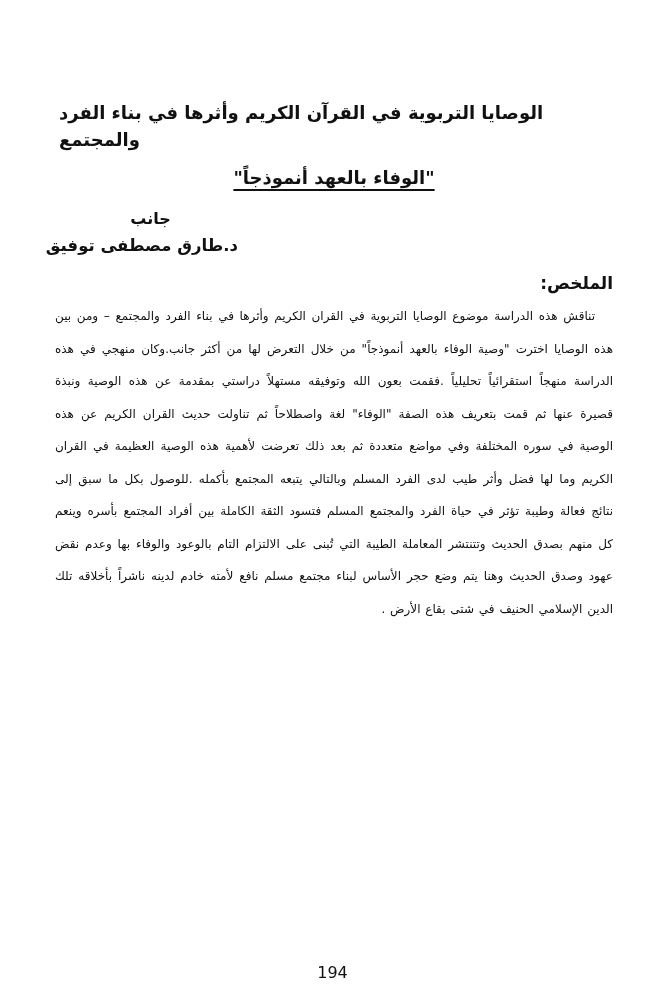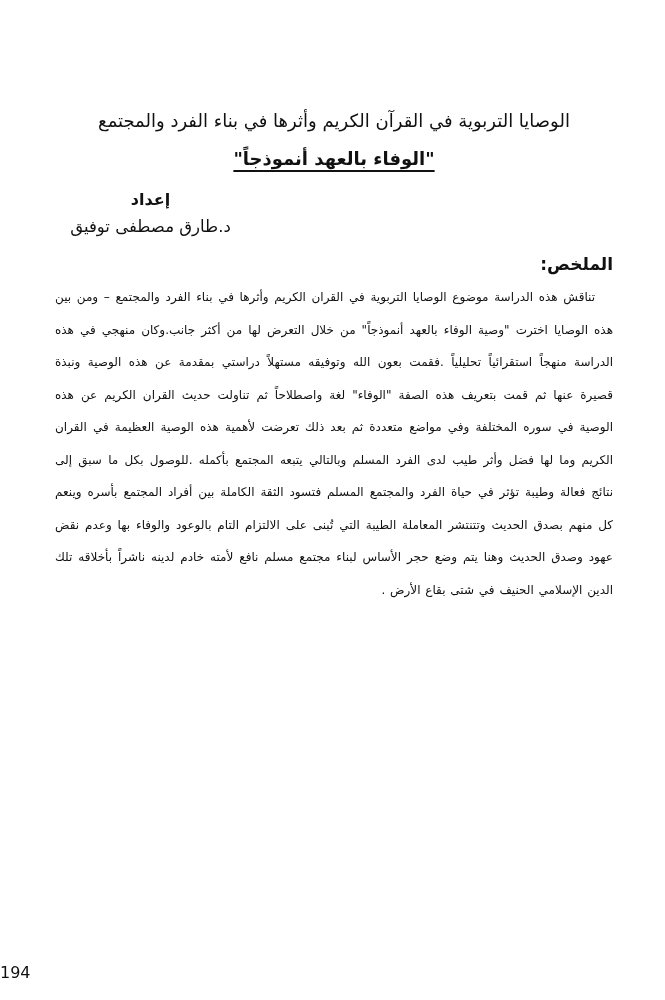--- a/index.html
+++ b/index.html
@@ -17,24 +17,24 @@
     overflow: hidden;
   }
   .page {
     position: relative;
     width: 665px;
     height: 1000px;
     box-sizing: border-box;
     padding: 95px 52px 0 55px;
   }
   .title-line1 {
-    margin: 12px;
-    text-align: center;
+    margin: 4px;
+    text-align: left;
     font-size: 18px;
-    font-weight: normal;
+    font-weight: bold;
     line-height: 1.5;
   }
   .title-line2 {
     margin: 12px 0 0 0;
     text-align: center;
     font-size: 18px;
     font-weight: bold;
     text-decoration: underline;
     text-underline-offset: 5px;
     text-decoration-thickness: 2px;
@@ -45,21 +45,21 @@
     margin: 16px auto 0 8px; 
     text-align: center;
   }
   .byline .prepared-by {
     font-size: 16px;
     font-weight: bold;
     line-height: 26px;
   }
   .byline .author {
     font-size: 16.5px;
-    font-weight: normal;
+    font-weight: bold;
     line-height: 28px;
     white-space: nowrap;
   }
   .abstract-heading {
     margin-top: 10px;
     font-size: 17px;
     font-weight: bold;
     line-height: 26px;
   }
   .abstract {
@@ -69,36 +69,36 @@
     text-align: justify;
     text-justify: inter-word;
     text-indent: 18px;
     word-spacing: 1px;
   }
   .page-number {
     position: absolute;
     bottom: 18px;
     left: 0;
     width: 100%;
-    text-align: left;
+    text-align: center;
     font-size: 16px;
     color: #111111;
   }
 </style>
 </head>
 <body>
 
 <div class="page">
 
   <h1 class="title-line1">الوصايا التربوية في القرآن الكريم وأثرها في بناء الفرد والمجتمع</h1>
 
   <h2 class="title-line2">"الوفاء بالعهد أنموذجاً"</h2>
 
   <div class="byline">
-    <div class="prepared-by">إعداد</div>
+    <div class="prepared-by">جانب</div>
     <div class="author">د.طارق مصطفى توفيق</div>
   </div>
 
   <div class="abstract-heading">الملخص:</div>
 
   <p class="abstract">تناقش هذه الدراسة موضوع الوصايا التربوية في القران الكريم وأثرها في بناء الفرد والمجتمع – ومن بين هذه الوصايا اخترت "وصية الوفاء بالعهد أنموذجاً" من خلال التعرض لها من أكثر جانب.وكان منهجي في هذه الدراسة منهجاً استقرائياً تحليلياً .فقمت بعون الله وتوفيقه مستهلاً دراستي بمقدمة عن هذه الوصية ونبذة قصيرة عنها ثم قمت بتعريف هذه الصفة "الوفاء" لغة واصطلاحاً ثم تناولت حديث القران الكريم عن هذه الوصية في سوره المختلفة وفي مواضع متعددة ثم بعد ذلك تعرضت لأهمية هذه الوصية العظيمة في القران الكريم وما لها فضل وأثر طيب لدى الفرد المسلم وبالتالي يتبعه المجتمع بأكمله .للوصول بكل ما سبق إلى نتائج فعالة وطيبة تؤثر في حياة الفرد والمجتمع المسلم فتسود الثقة الكاملة بين أفراد المجتمع بأسره وينعم كل منهم بصدق الحديث وتتنتشر المعاملة الطيبة التي تُبنى على الالتزام التام بالوعود والوفاء بها وعدم نقض عهود وصدق الحديث وهنا يتم وضع حجر الأساس لبناء مجتمع مسلم نافع لأمته خادم لدينه ناشراً بأخلاقه تلك الدين الإسلامي الحنيف في شتى بقاع الأرض .</p>
 
   <div class="page-number">194</div>
 
 </div>

